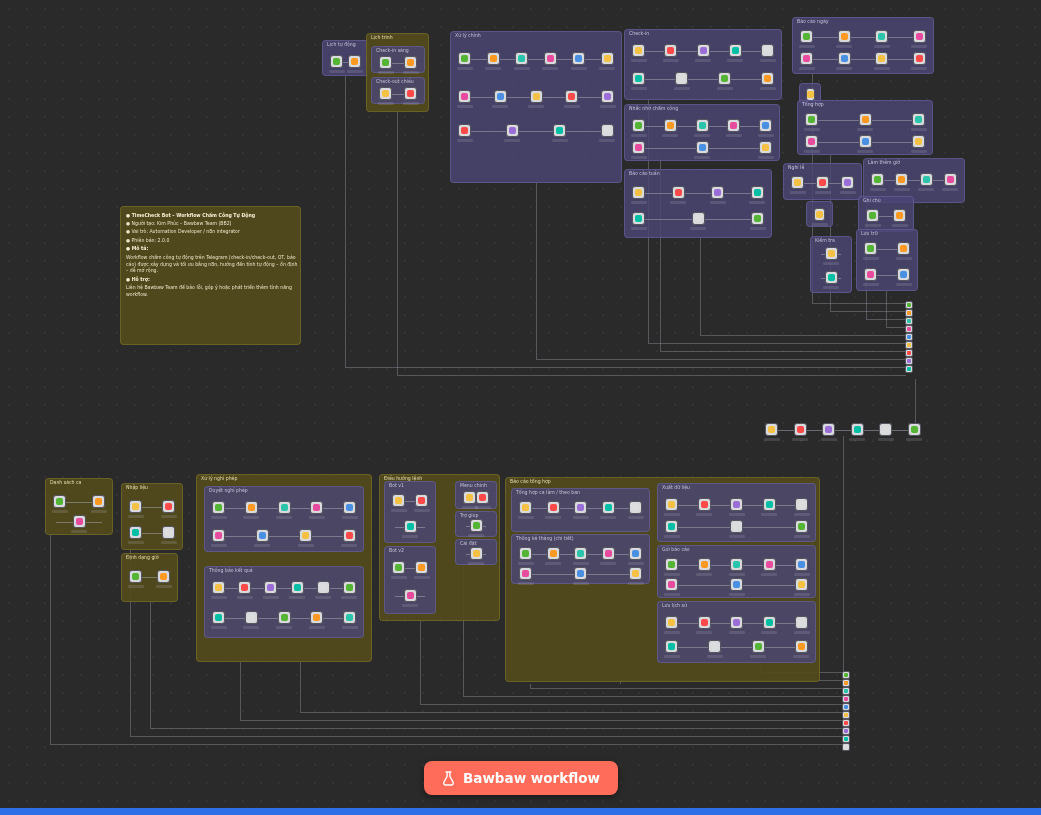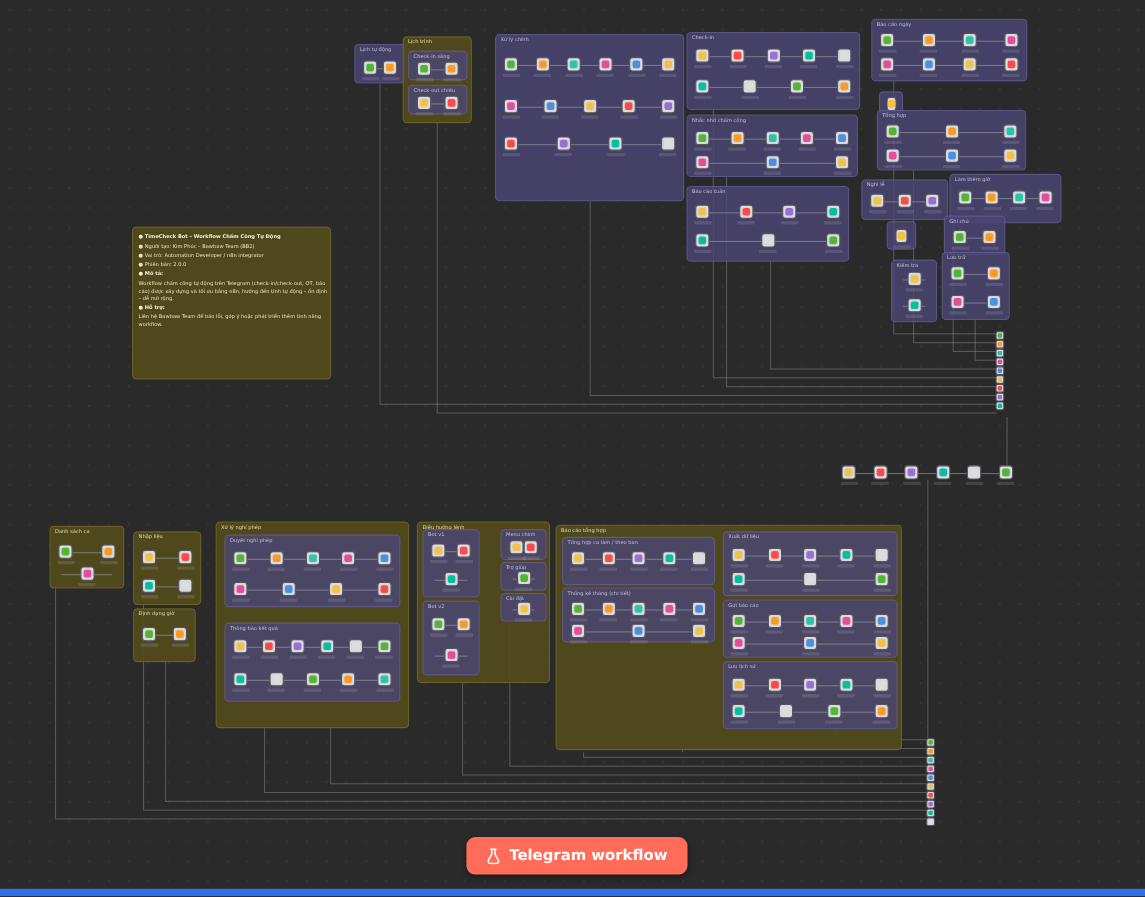--- a/index.html
+++ b/index.html
@@ -78,21 +78,21 @@
         <div class="note-line">Liên hệ Bawbaw Team để báo lỗi, góp ý hoặc phát triển thêm tính năng workflow.</div>
       </div>
   </div>
 
   <button class="exec-btn" style="background: rgb(255, 109, 90);">
     <span class="flask">
       <svg width="13" height="15" viewBox="0 0 16 18" fill="none">
         <path d="M5 1h6 M6.3 1v5.2L2.4 13.5a2.4 2.4 0 0 0 2.1 3.5h7a2.4 2.4 0 0 0 2.1-3.5L9.7 6.2V1" stroke="#ffffff" stroke-width="1.7" stroke-linecap="round" stroke-linejoin="round"></path>
       </svg>
     </span>
-    <span>Telegram workflow</span>
+    <span>Bawbaw workflow</span>
   </button>
 
   <div class="blue-bar" style="background: rgb(46, 111, 232);"></div>
 <div class="wire" style="left: 345px; top: 76px; width: 1px; height: 291px;"></div>
     <div class="wire" style="left: 345px; top: 367px; width: 561px; height: 1px;"></div>
     <div class="wire" style="left: 397px; top: 112px; width: 1px; height: 263px;"></div>
     <div class="wire" style="left: 397px; top: 375px; width: 509px; height: 1px;"></div>
     <div class="wire" style="left: 536px; top: 183px; width: 1px; height: 176px;"></div>
     <div class="wire" style="left: 536px; top: 359px; width: 370px; height: 1px;"></div>
     <div class="wire" style="left: 648px; top: 100px; width: 1px; height: 243px;"></div>

